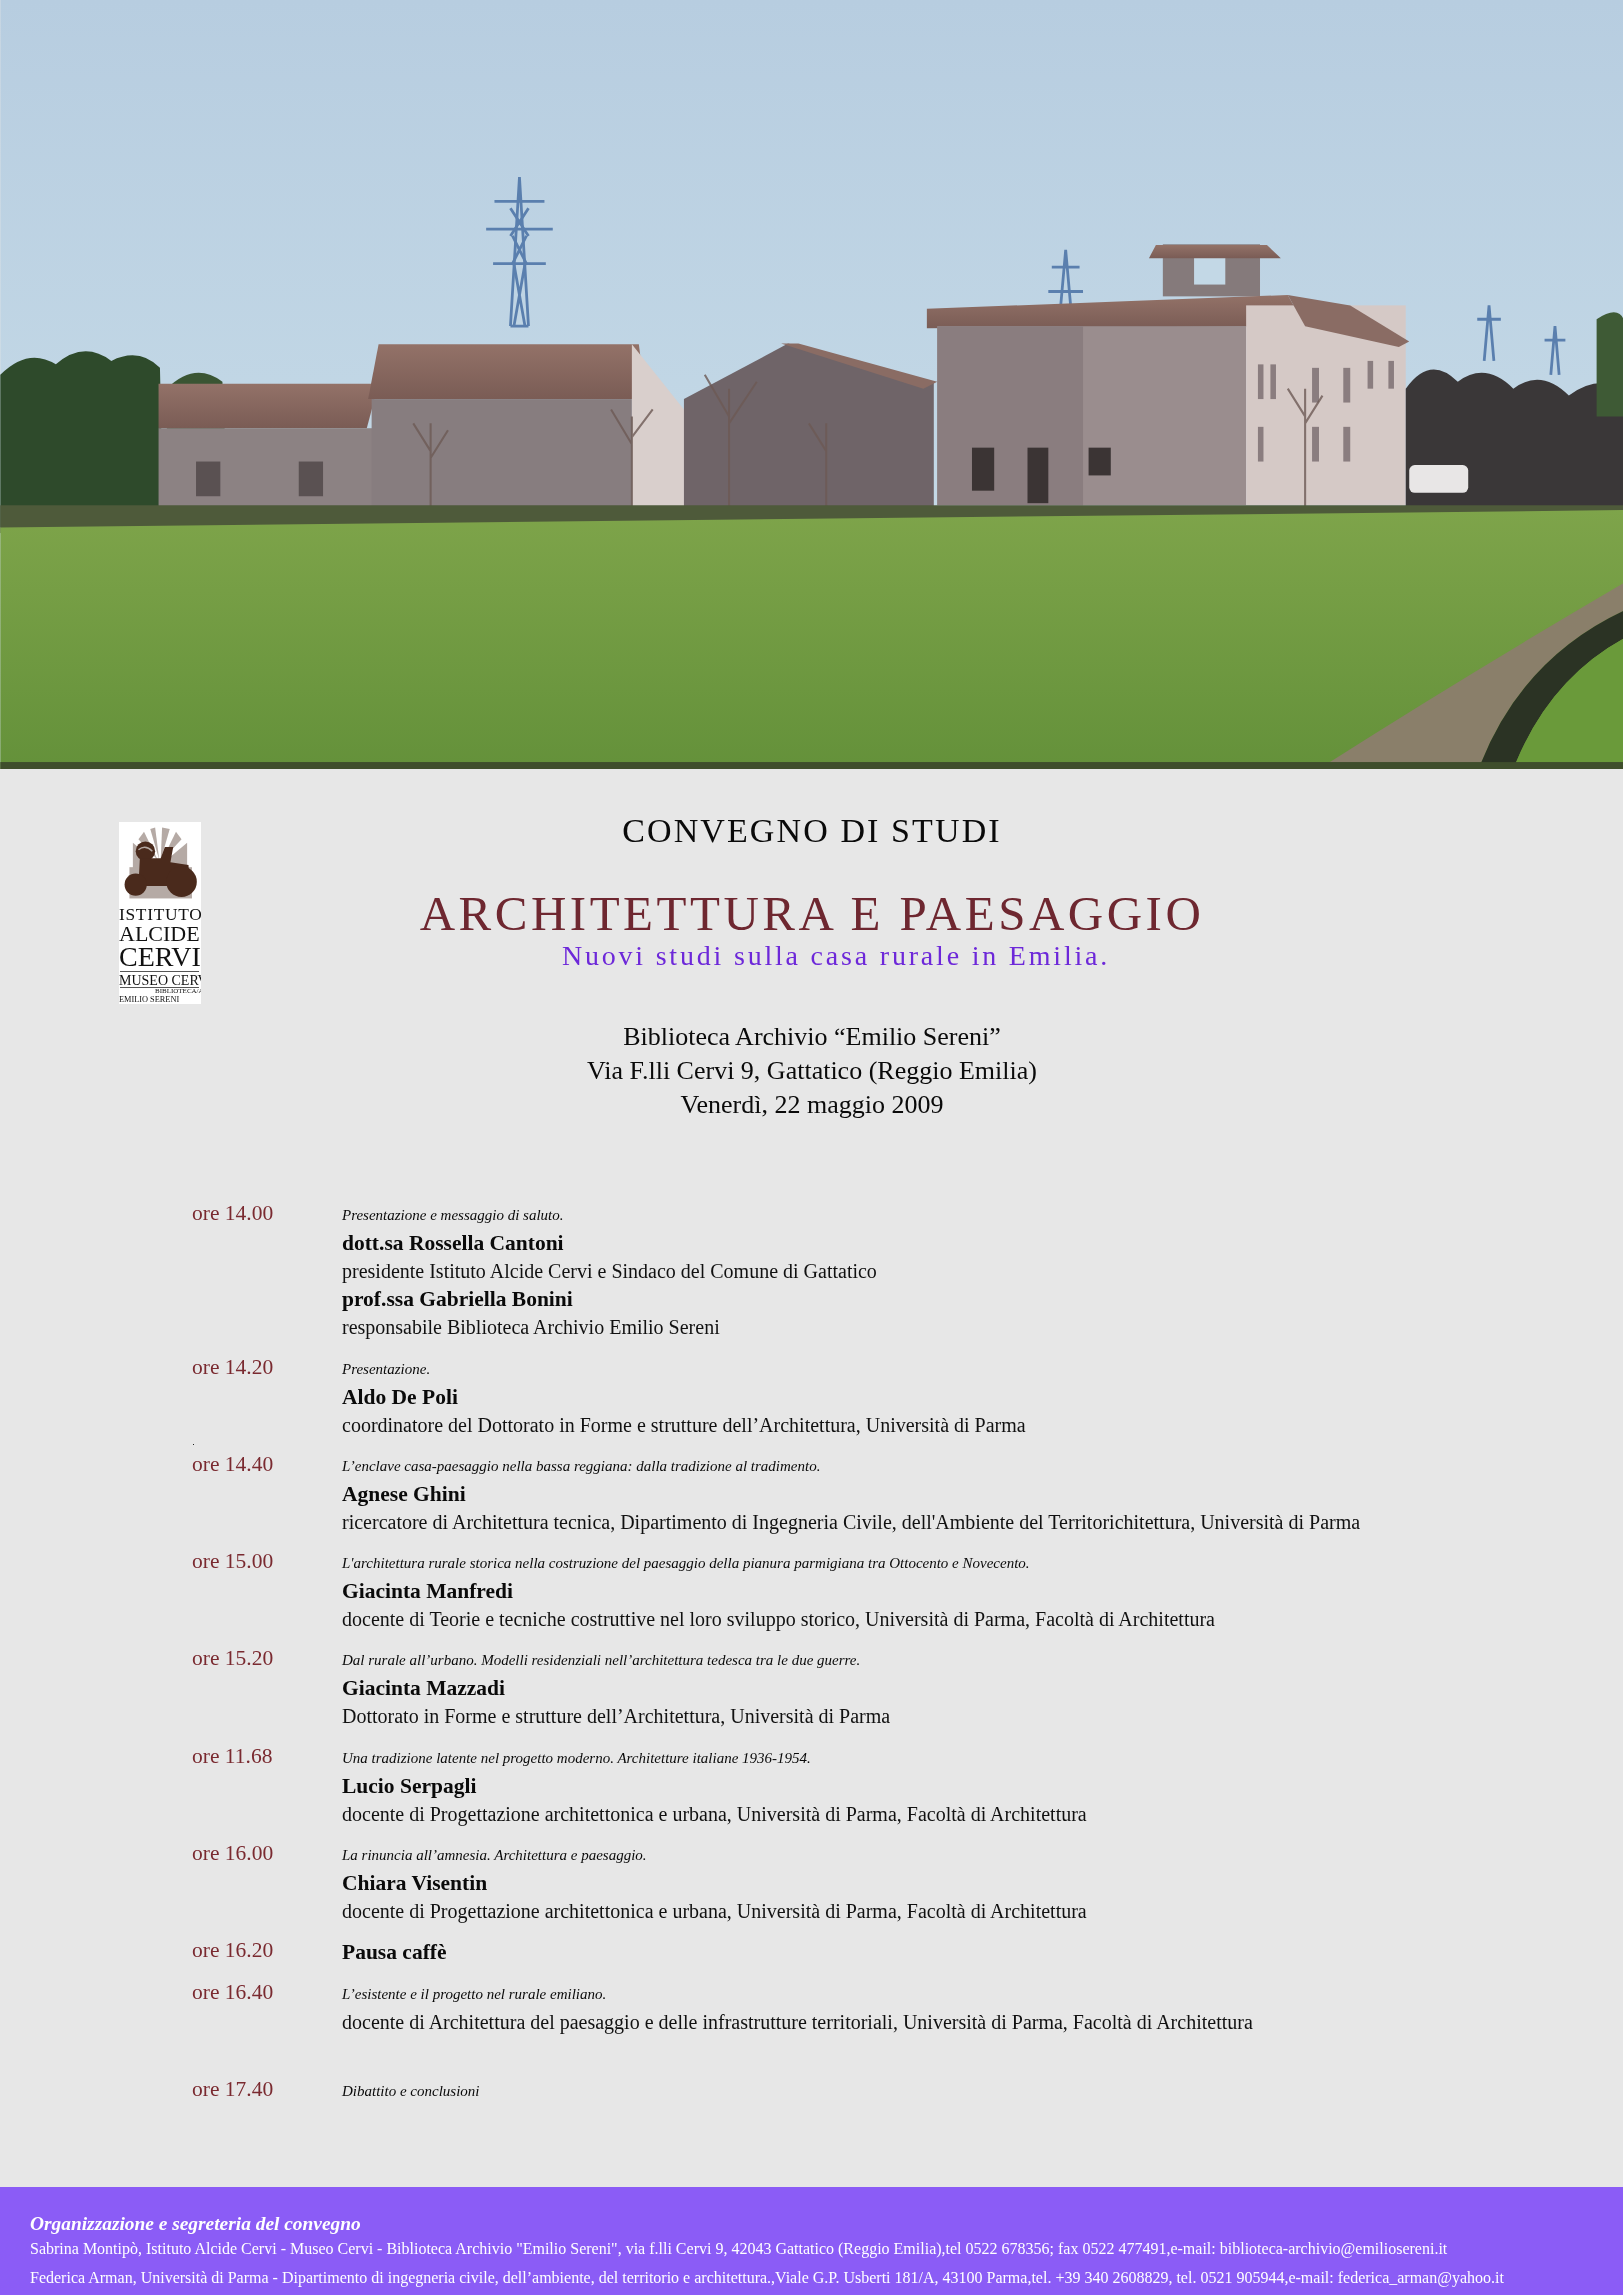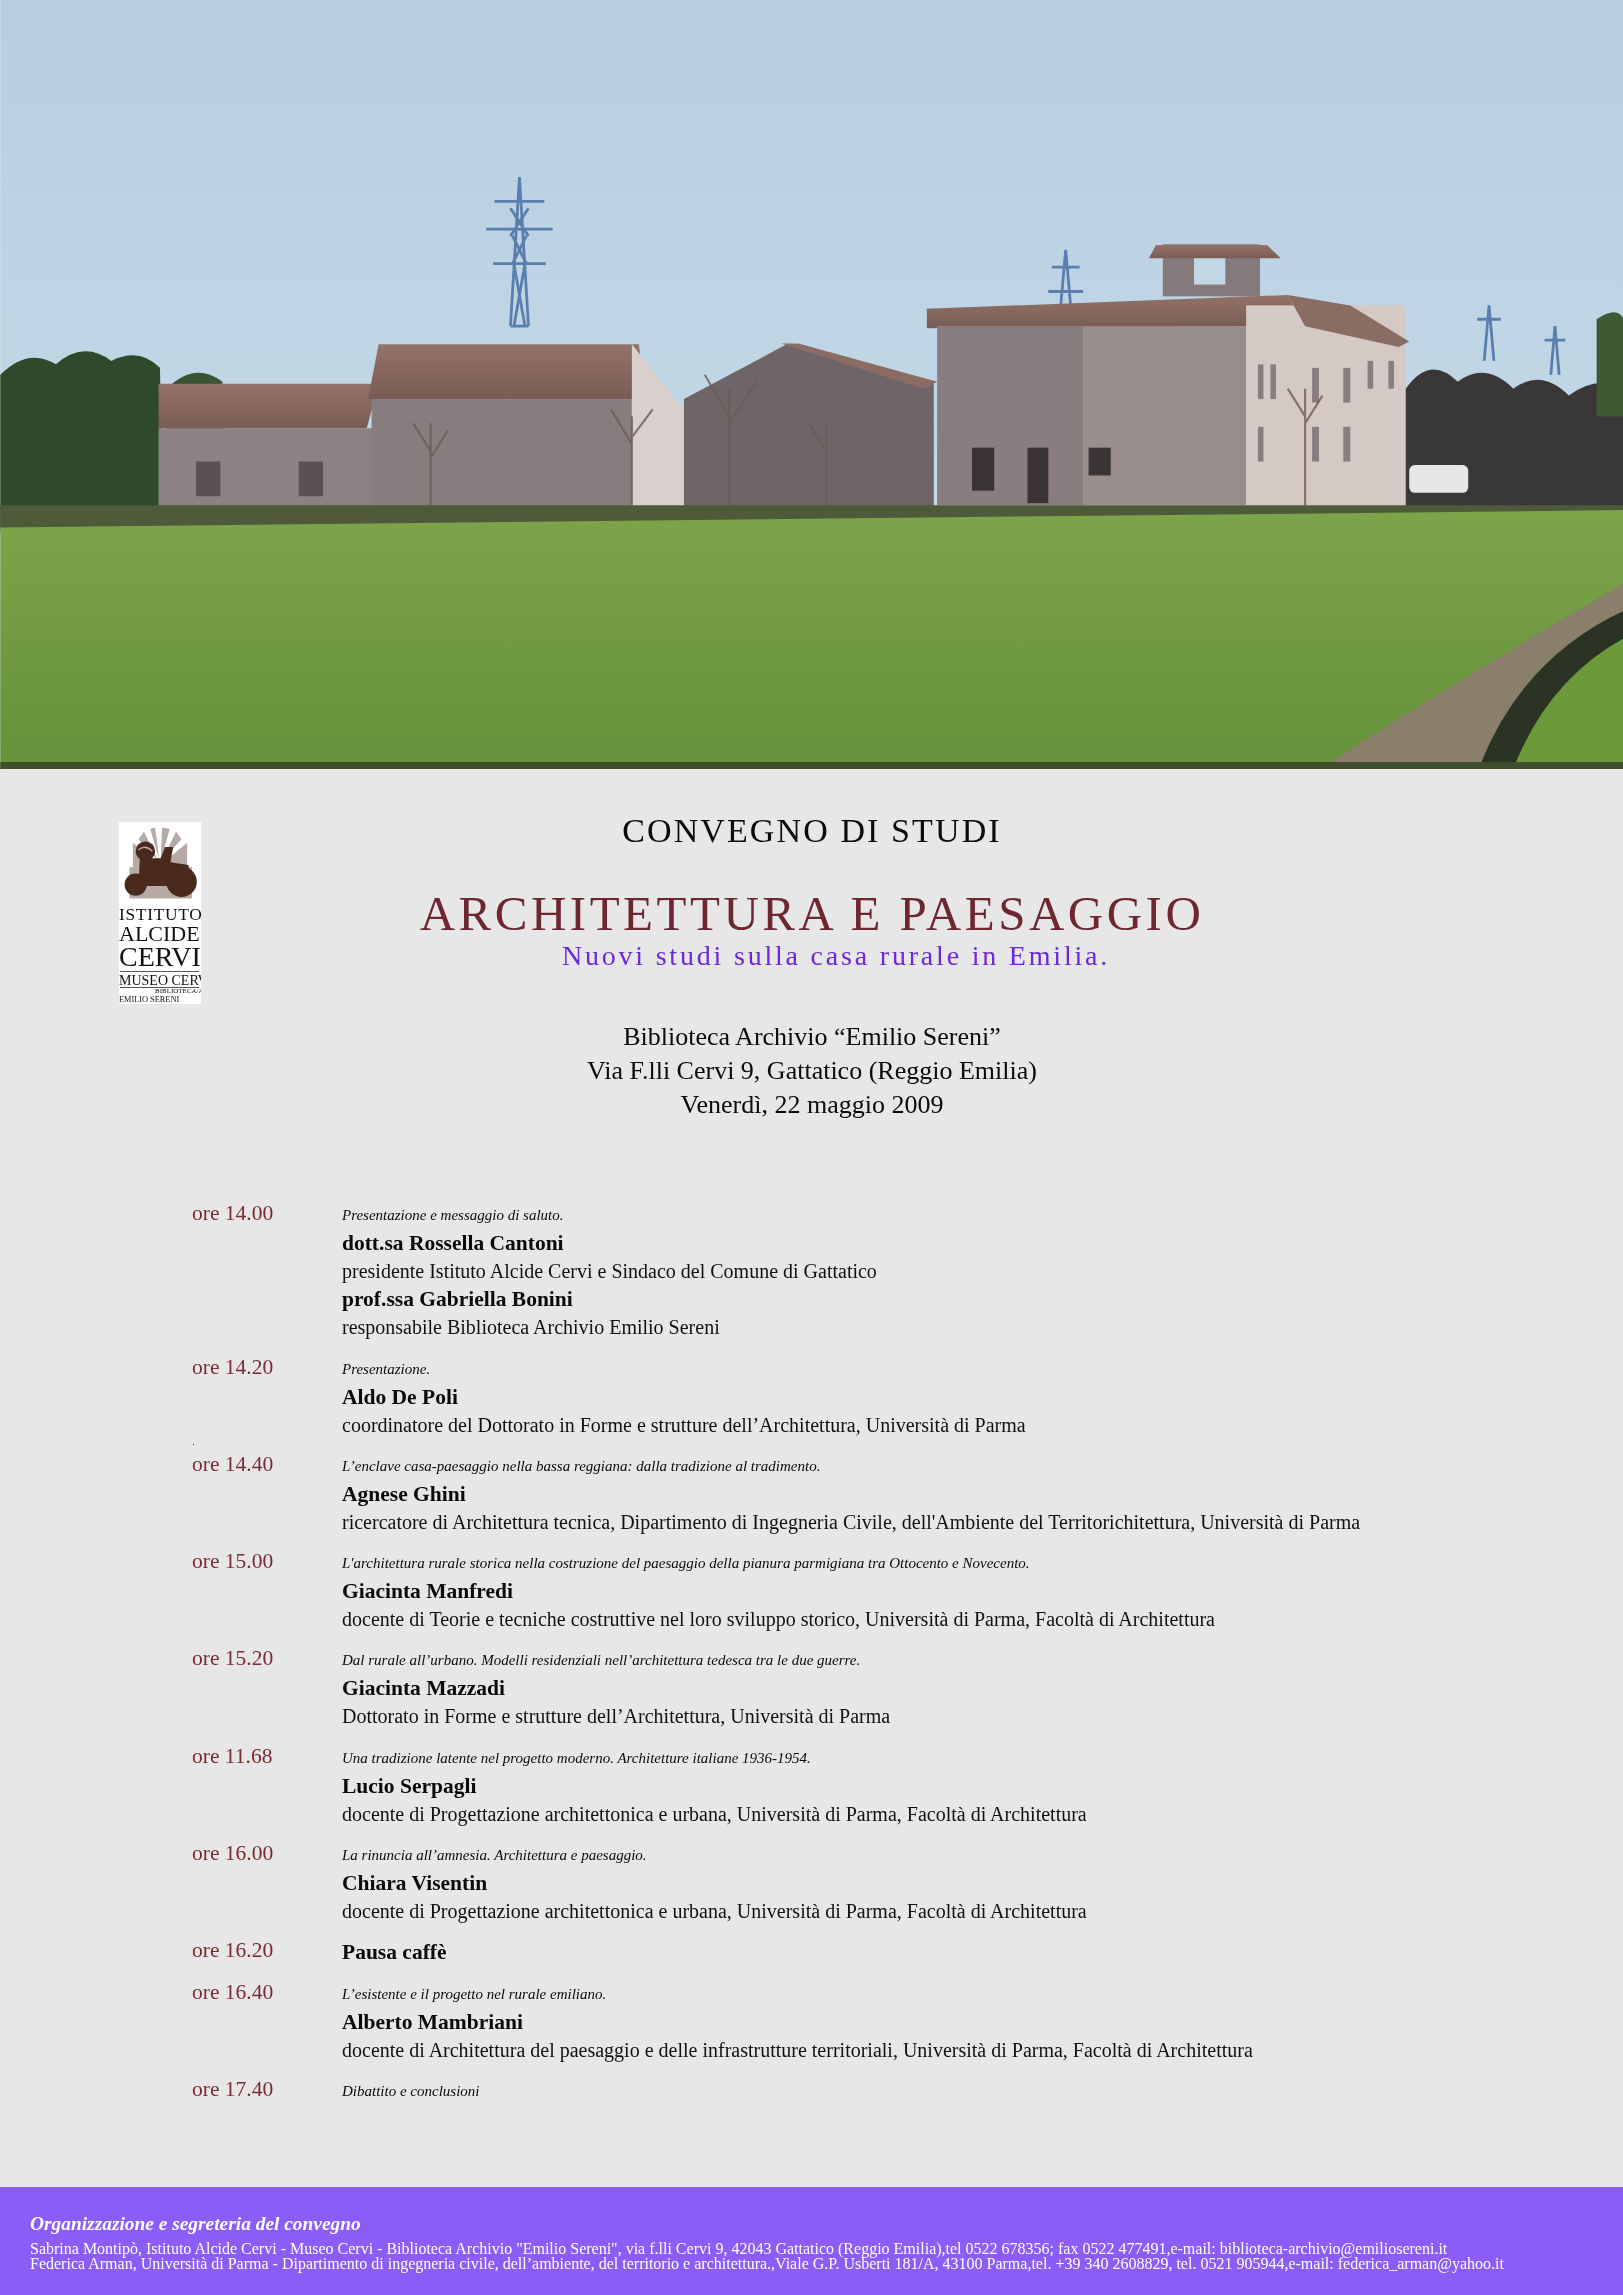--- a/index.html
+++ b/index.html
@@ -75,21 +75,21 @@
   }
   .footer .f-title {
     position: absolute; left: 30px; top: 26px;
     font-size: 19.4px; font-style: italic; font-weight: bold; white-space: nowrap;
   }
   .footer .f-line {
     position: absolute; left: 30px;
     font-size: 16px; white-space: nowrap;
   }
   .footer .fl1 { top: 53px; }
-  .footer .fl2 { top: 68px; }
+  .footer .fl2 { top: 82px; }
 </style>
 </head>
 <body>
 
 <div class="photo">
   <svg viewBox="0 0 2339 1108" xmlns="http://www.w3.org/2000/svg">
     <defs>
       <linearGradient id="sky" x1="0" y1="0" x2="0" y2="1">
         <stop offset="0" stop-color="#b7cde0"></stop>
         <stop offset="0.6" stop-color="#c3d8e6"></stop>
@@ -288,21 +288,20 @@
     <div class="time">ore 16.20</div>
     <div class="content">
       <div class="plain">Pausa caffè</div>
     </div>
   </div>
 
   <div class="slot" style="top:1980px">
     <div class="time">ore 16.40</div>
     <div class="content">
       <div class="talk">L’esistente e il progetto nel rurale emiliano.</div>
-      <div class="speaker">Alberto Mambriani</div>
       <div class="role">docente di Architettura del paesaggio e delle infrastrutture territoriali, Università di Parma, Facoltà di Architettura</div>
     </div>
   </div>
 
   <div class="slot" style="top:2077px">
     <div class="time">ore 17.40</div>
     <div class="content">
       <div class="talk">Dibattito e conclusioni</div>
     </div>
   </div>

